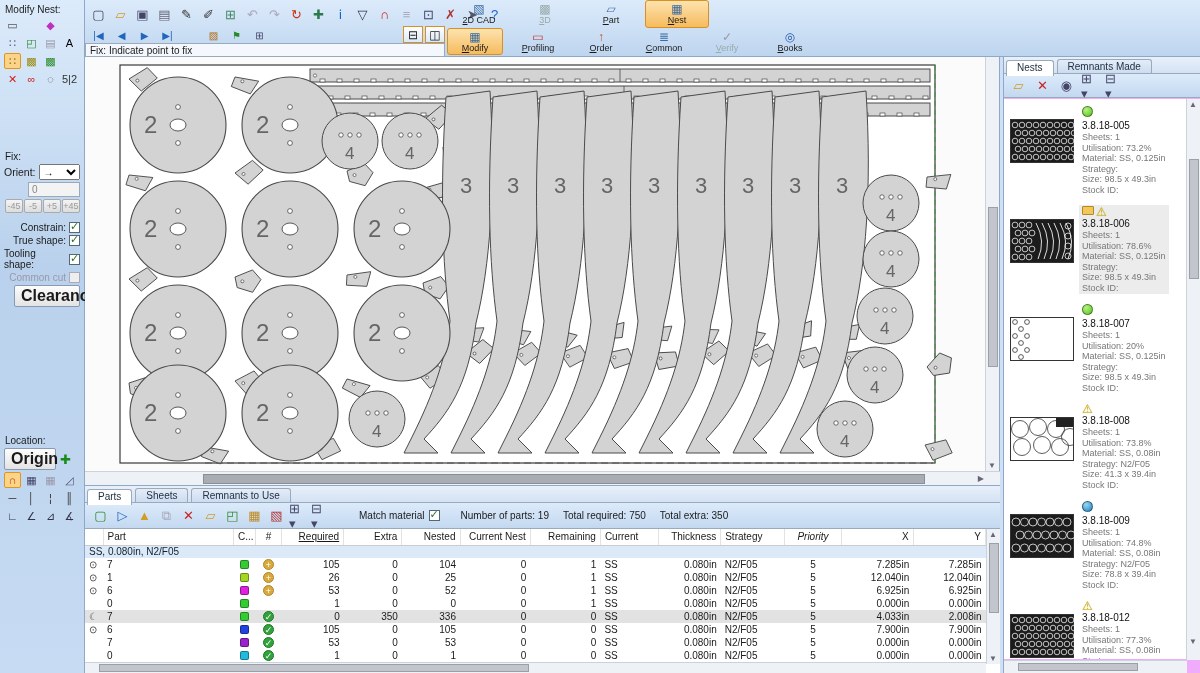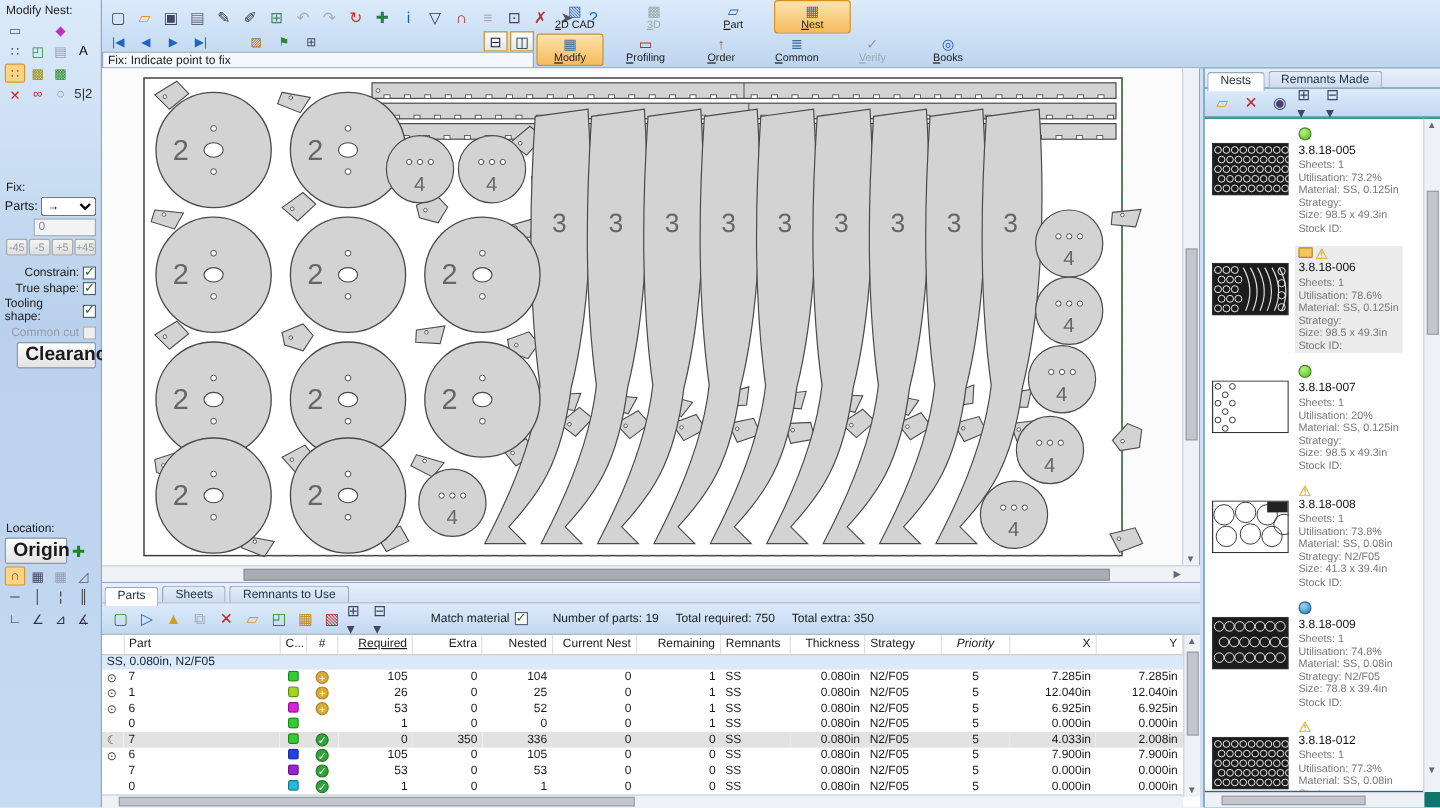--- a/index.html
+++ b/index.html
@@ -80,21 +80,21 @@
   .badge { display:inline-block; width:11px; height:11px; border-radius:50%; color:#fff; font-size:9px; line-height:11px; text-align:center; }
   .badge.plus  { background:#d8a93c; border:1px solid #b3852a; }
   .badge.check { background:#33a23c; border:1px solid #1f7a28; }
   .gutter-ic { color:#444; font-size:10px; }
   #table-vscroll { position:absolute; right:0; top:43px; width:14px; height:135px; background:#eef1f5; border-left:1px solid #cbd2da; }
   #table-vscroll .thumb { position:absolute; left:2px; top:14px; width:10px; height:70px; background:#c2c6cc; border:1px solid #9aa0a8; }
   #bt-hscroll { position:absolute; left:0; bottom:0; width:901px; height:11px; background:#eef1f5; border-top:1px solid #cbd2da; }
   #bt-hscroll .thumb { position:absolute; left:14px; top:1px; width:430px; height:8px; background:#c2c6cc; border:1px solid #9aa0a8; }
 
   
-  #right { position:absolute; left:1003px; top:57px; width:197px; height:616px; background:#0f766e; border-left:1px solid #8fa8c8; }
+  #right { position:absolute; left:1003px; top:57px; width:197px; height:616px; background:#f0abfc; border-left:1px solid #8fa8c8; }
   #rp-toolbar { height:24px; background:linear-gradient(#dcebfb,#c3d8f0); display:flex; align-items:center; gap:5px; padding:0 5px; border-bottom:1px solid #9ab; }
   #nest-list { position:absolute; left:0; top:42px; width:183px; height:560px; overflow:hidden; background:#fff; padding:6px 0 0 6px; }
   .entry { display:flex; gap:5px; margin-bottom:9px; }
   .entry .thumb { flex:0 0 64px; margin-top:14px; }
   .entry .meta { font-size:9px; color:#777; line-height:10.5px; padding:1px 3px; }
   .entry.sel .meta { background:#ececec; }
   .entry .nm { font-size:10px; color:#111; margin-bottom:1px; }
   .st-ic { display:inline-block; margin-bottom:1px; }
   .dot { width:11px; height:11px; border-radius:50%; display:inline-block; border:1px solid rgba(0,0,0,.4); }
   .dot.green { background:radial-gradient(circle at 35% 30%,#b8f08a,#55c514); }
@@ -132,21 +132,21 @@
         </div>
         <div class="icon-grid">
           <span class="mini-icon" style="color: rgb(204, 34, 34);">✕</span>
           <span class="mini-icon" style="color: rgb(204, 34, 34);">∞</span>
           <span class="mini-icon" style="color: rgb(51, 51, 51);">◌</span>
           <span class="mini-icon" style="color: rgb(51, 51, 51);">5|2</span>
         </div>
       </div>
     <div class="sb-label" style="margin-top:64px;">Fix:</div>
     <div class="sb-row">
-      <span>Parts:</span>
+      <span>Orient:</span>
       <select class="orient"><option>→</option></select>
     </div>
     <div class="sb-row">
       <input class="angle" value="0" style="">
     </div>
     <div class="ang-btns" id="angle-btns">
         <div class="ang-btn">-45</div>
         <div class="ang-btn">-5</div>
         <div class="ang-btn">+5</div>
         <div class="ang-btn">+45</div>
@@ -783,21 +783,21 @@
           <tr>
             <th style="width: 18px;"></th>
             <th style="width: 130px;">Part</th>
             <th style="width: 22px; text-align: center;">C...</th>
             <th style="width: 26px; text-align: center;">#</th>
             <th style="width: 62px; text-align: right; text-decoration: underline;">Required</th>
             <th style="width: 58px; text-align: right;">Extra</th>
             <th style="width: 58px; text-align: right;">Nested</th>
             <th style="width: 70px; text-align: right;">Current Nest</th>
             <th style="width: 70px; text-align: right;">Remaining</th>
-            <th style="width: 58px;">Remnants</th>
+            <th style="width: 58px;">Current</th>
             <th style="width: 62px; text-align: right;">Thickness</th>
             <th style="width: 64px;">Strategy</th>
             <th style="width: 56px; text-align: center; font-style: italic;">Priority</th>
             <th style="width: 72px; text-align: right;">X</th>
             <th style="width: 72px; text-align: right;">Y</th>
           </tr>
         </thead>
       <tbody>
           <tr class="group-row">
             <td colspan="15">  SS, 0.080in, N2/F05</td>

